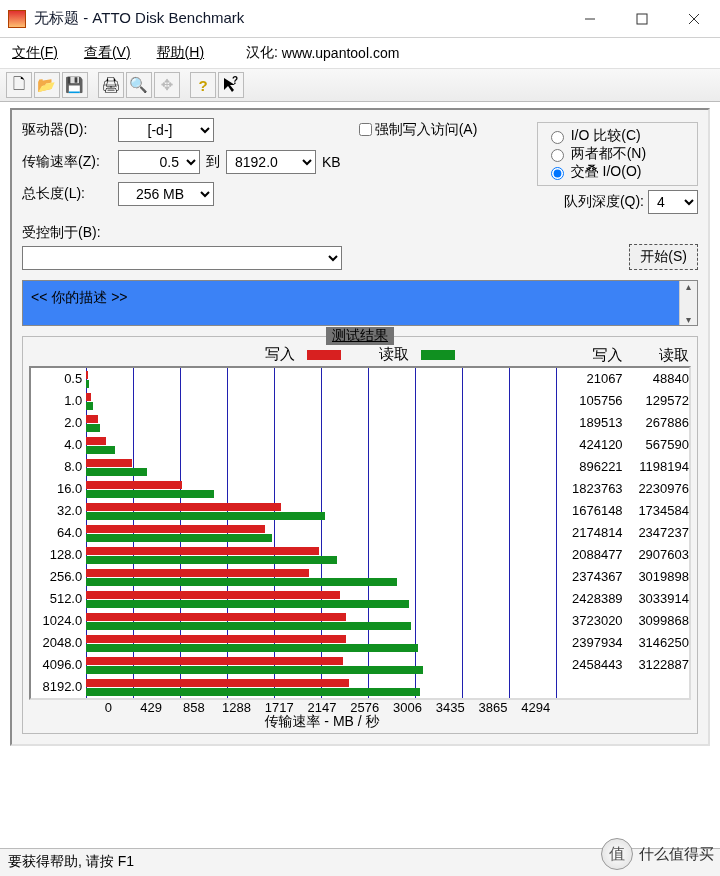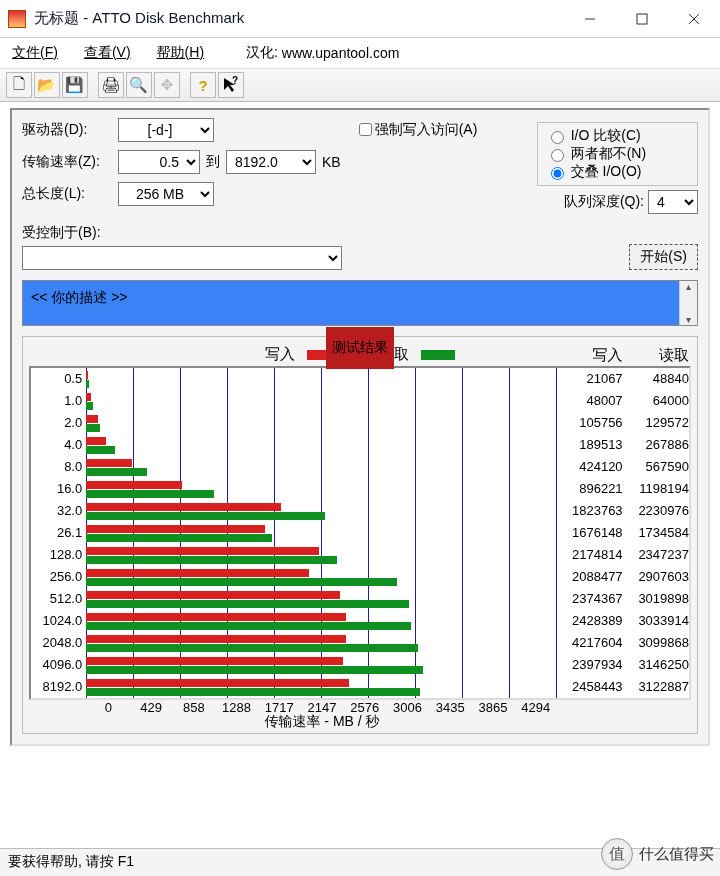--- a/index.html
+++ b/index.html
@@ -142,21 +142,21 @@
   }
 
   .results-fieldset {
     margin-top:10px;
     border:1px solid #bbb;
     padding: 4px 6px 2px 6px;
     position:relative;
   }
   .results-fieldset .legend {
     position:absolute; top:-10px; left:50%; transform:translateX(-50%);
-    background:#b91c1c; padding:12px 6px; font-size:14px;
+    background:#737373; padding:0 6px; font-size:14px;text-decoration:underline;
   }
   .chart-legend {
     display:flex; justify-content:center; align-items:center;
     gap: 12px;
     margin: 4px 0 2px;
     font-size:15px;
   }
   .sw { width:34px; height:10px; display:inline-block; }
   .sw.red{ background:#d82020; }
   .sw.green{ background:#109020; }
@@ -385,21 +385,21 @@
 
       <div class="chart-area">
         <div class="y-labels" id="ylabels">
             <div class="yl">0.5</div>
             <div class="yl">1.0</div>
             <div class="yl">2.0</div>
             <div class="yl">4.0</div>
             <div class="yl">8.0</div>
             <div class="yl">16.0</div>
             <div class="yl">32.0</div>
-            <div class="yl">26.1</div>
+            <div class="yl">64.0</div>
             <div class="yl">128.0</div>
             <div class="yl">256.0</div>
             <div class="yl">512.0</div>
             <div class="yl">1024.0</div>
             <div class="yl">2048.0</div>
             <div class="yl">4096.0</div>
             <div class="yl">8192.0</div>
           </div>
         <div class="plot" id="plot" style="height: 330px;">
             <div class="gridline" style="left: 0px;"></div>
@@ -448,24 +448,20 @@
           <div class="vh">
             <span>写入</span>
             <span>读取</span>
           </div>
           <div id="valrows">
               <div class="vr">
                 <span>21067</span>
                 <span>48840</span>
               </div>
               <div class="vr">
-                <span>48007</span>
-                <span>64000</span>
-              </div>
-              <div class="vr">
                 <span>105756</span>
                 <span>129572</span>
               </div>
               <div class="vr">
                 <span>189513</span>
                 <span>267886</span>
               </div>
               <div class="vr">
                 <span>424120</span>
                 <span>567590</span>
@@ -492,21 +488,21 @@
               </div>
               <div class="vr">
                 <span>2374367</span>
                 <span>3019898</span>
               </div>
               <div class="vr">
                 <span>2428389</span>
                 <span>3033914</span>
               </div>
               <div class="vr">
-                <span>4217604</span>
+                <span>3723020</span>
                 <span>3099868</span>
               </div>
               <div class="vr">
                 <span>2397934</span>
                 <span>3146250</span>
               </div>
               <div class="vr">
                 <span>2458443</span>
                 <span>3122887</span>
               </div>

